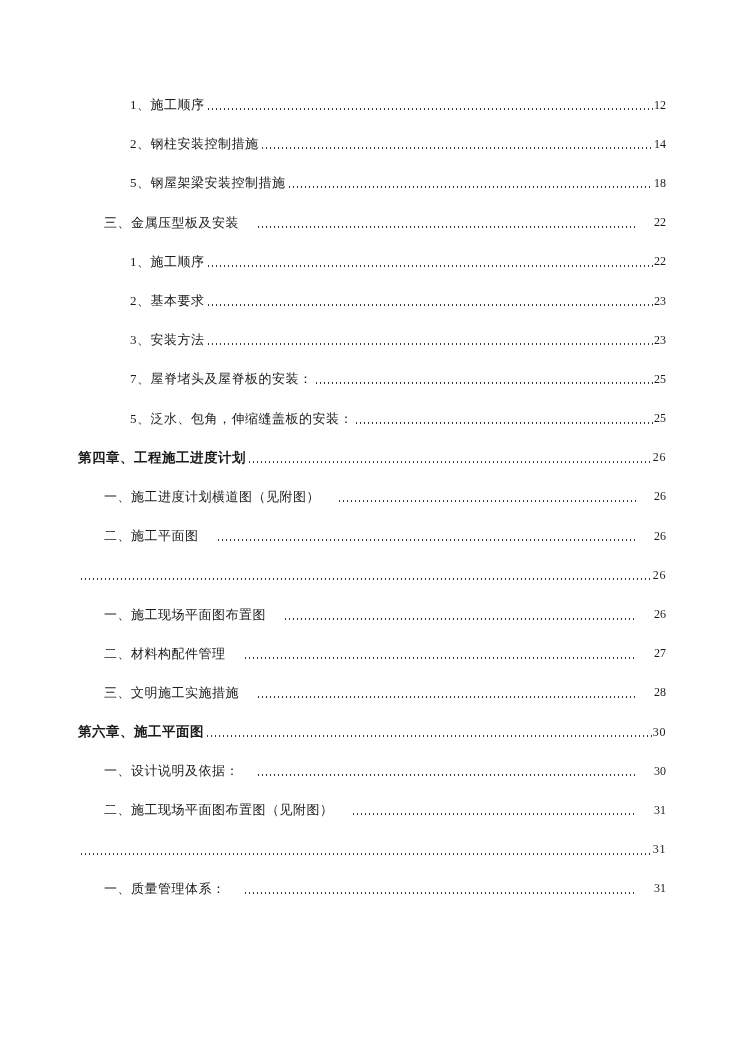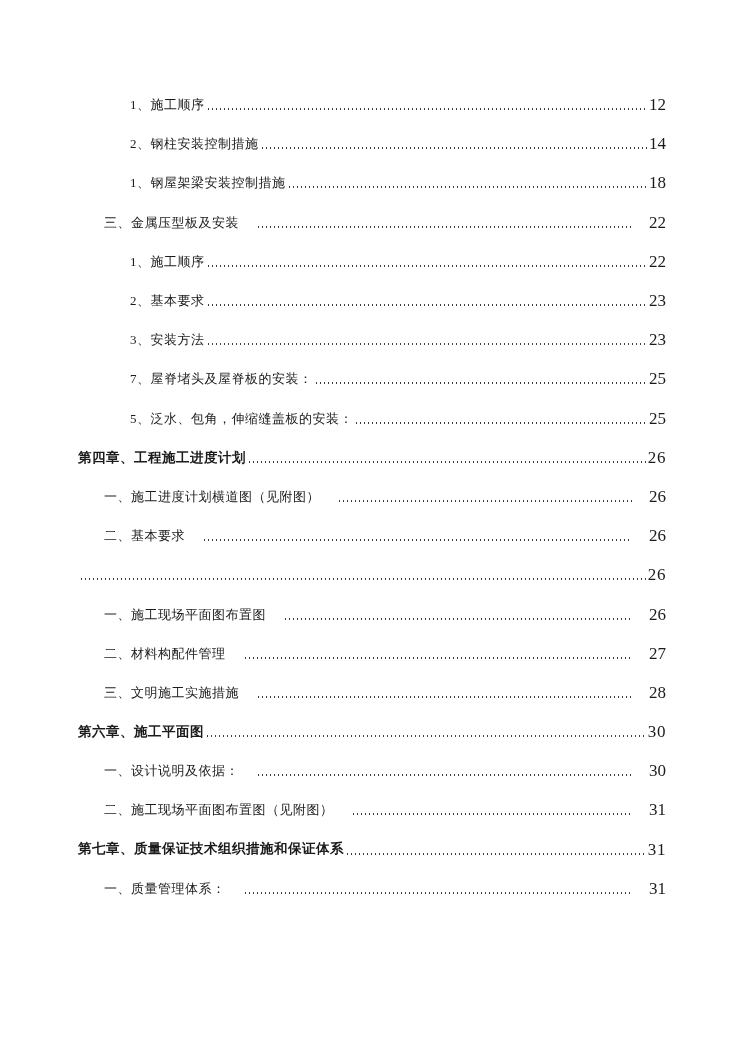--- a/index.html
+++ b/index.html
@@ -52,21 +52,21 @@
     margin: 9px 1px 0 3px;
     background: repeating-linear-gradient(
       to right,
       #3c3c3c 0px, #3c3c3c 1.3px,
       transparent 1.3px, transparent 4px
     );
     min-width: 12px;
   }
   .toc-page {
     white-space: nowrap;
-    font-size: 17px;
+    font-size: 12px;
     font-weight: normal;
   }
   .toc-row.chapter .toc-page { font-weight: normal; }
 </style>
 </head>
 <body>
 
 <div class="page">
   <div class="toc" id="toc">
   <div class="toc-row lv2">
@@ -75,21 +75,21 @@
     <span class="toc-page">12</span>
   </div>
 
   <div class="toc-row lv2">
     <span class="toc-label">2、钢柱安装控制措施</span>
     <span class="toc-leader"></span>
     <span class="toc-page">14</span>
   </div>
 
   <div class="toc-row lv2">
-    <span class="toc-label">1、钢屋架梁安装控制措施</span>
+    <span class="toc-label">5、钢屋架梁安装控制措施</span>
     <span class="toc-leader"></span>
     <span class="toc-page">18</span>
   </div>
 
 
   <div class="toc-row lv1">
     <span class="toc-label">三、金属压型板及安装</span>
     <span class="toc-leader"></span>
     <span class="toc-page">22</span>
   </div>
@@ -130,21 +130,21 @@
     <span class="toc-page">26</span>
   </div>
 
   <div class="toc-row lv1">
     <span class="toc-label">一、施工进度计划横道图（见附图）</span>
     <span class="toc-leader"></span>
     <span class="toc-page">26</span>
   </div>
 
   <div class="toc-row lv1">
-    <span class="toc-label">二、基本要求</span>
+    <span class="toc-label">二、施工平面图</span>
     <span class="toc-leader"></span>
     <span class="toc-page">26</span>
   </div>
 
   <div class="toc-row chapter">
     <span class="toc-leader"></span>
     <span class="toc-page">26</span>
   </div>
 
   <div class="toc-row lv1">
@@ -177,21 +177,20 @@
     <span class="toc-page">30</span>
   </div>
 
   <div class="toc-row lv1">
     <span class="toc-label">二、施工现场平面图布置图（见附图）</span>
     <span class="toc-leader"></span>
     <span class="toc-page">31</span>
   </div>
 
   <div class="toc-row chapter">
-    <span class="toc-label">第七章、质量保证技术组织措施和保证体系</span>
     <span class="toc-leader"></span>
     <span class="toc-page">31</span>
   </div>
 
   <div class="toc-row lv1">
     <span class="toc-label">一、质量管理体系：</span>
     <span class="toc-leader"></span>
     <span class="toc-page">31</span>
   </div>
 </div>

